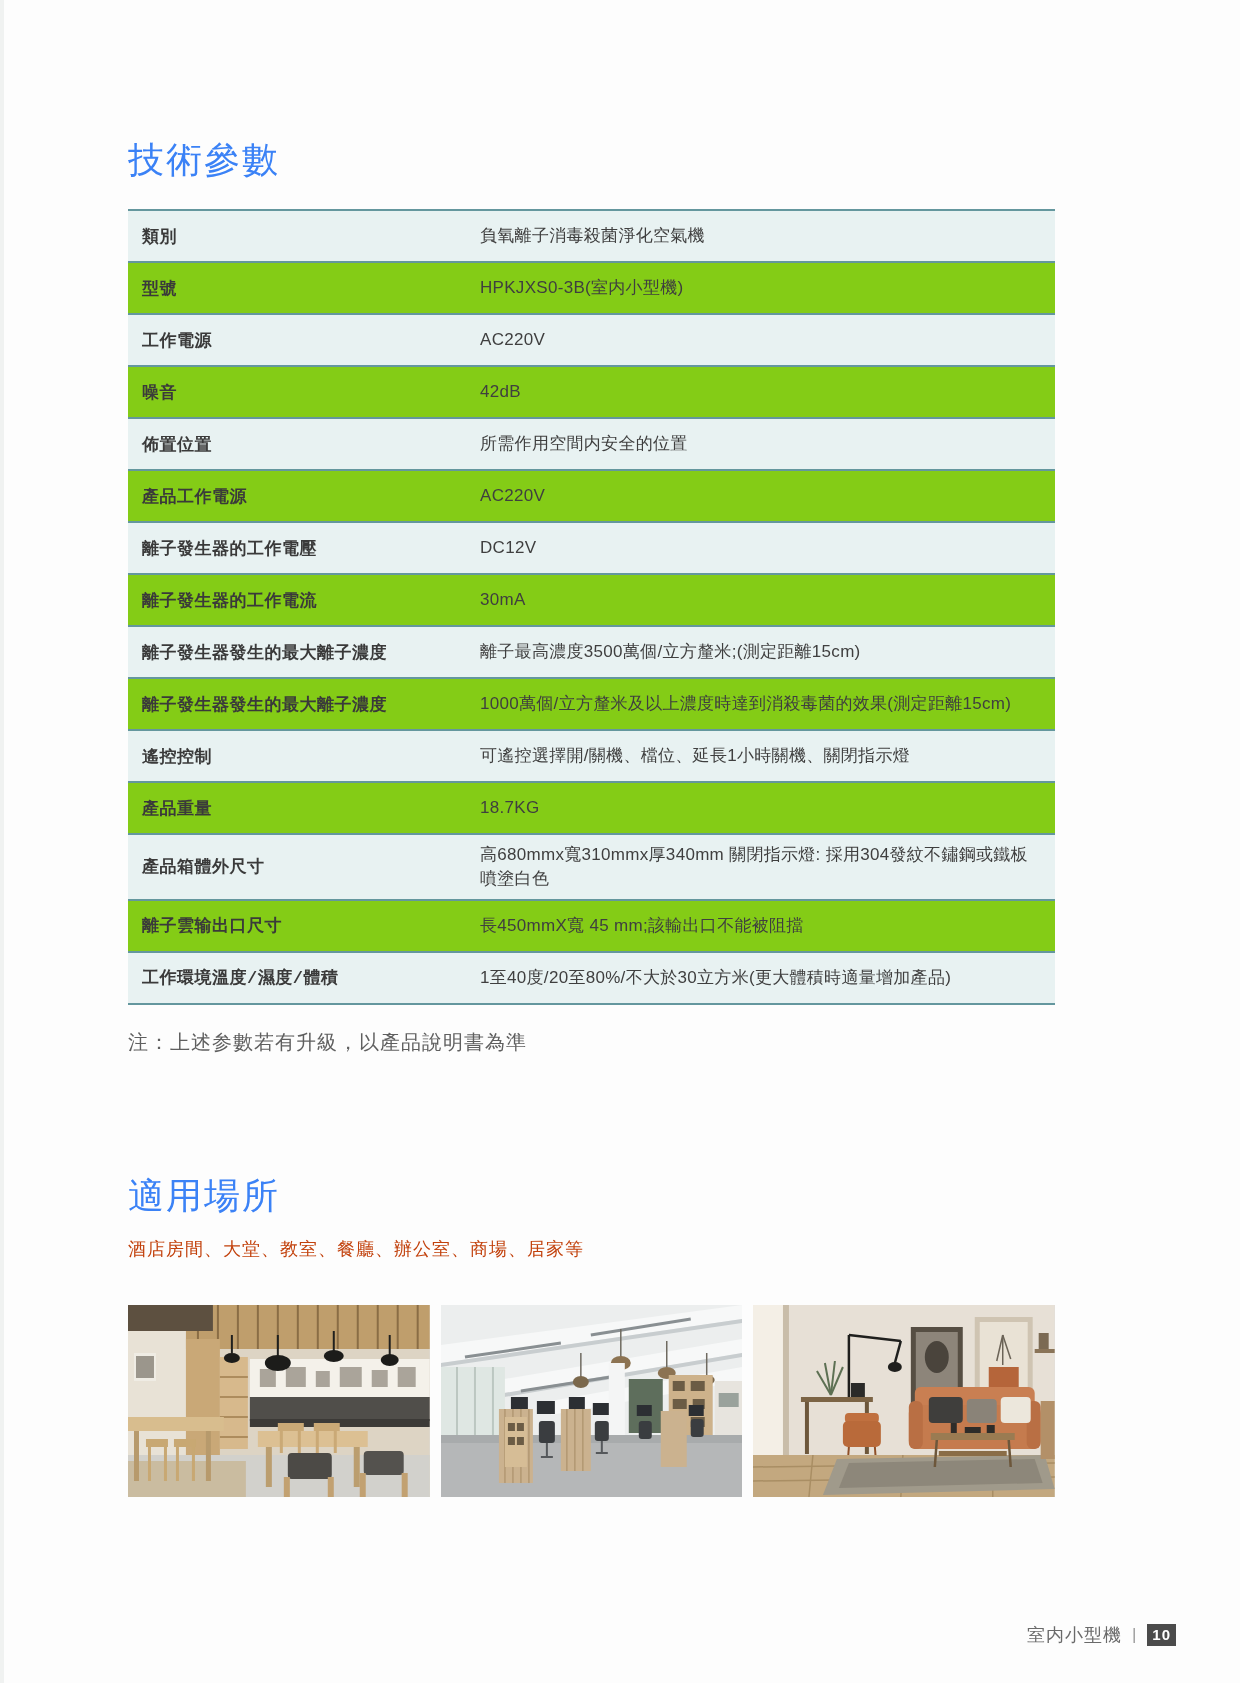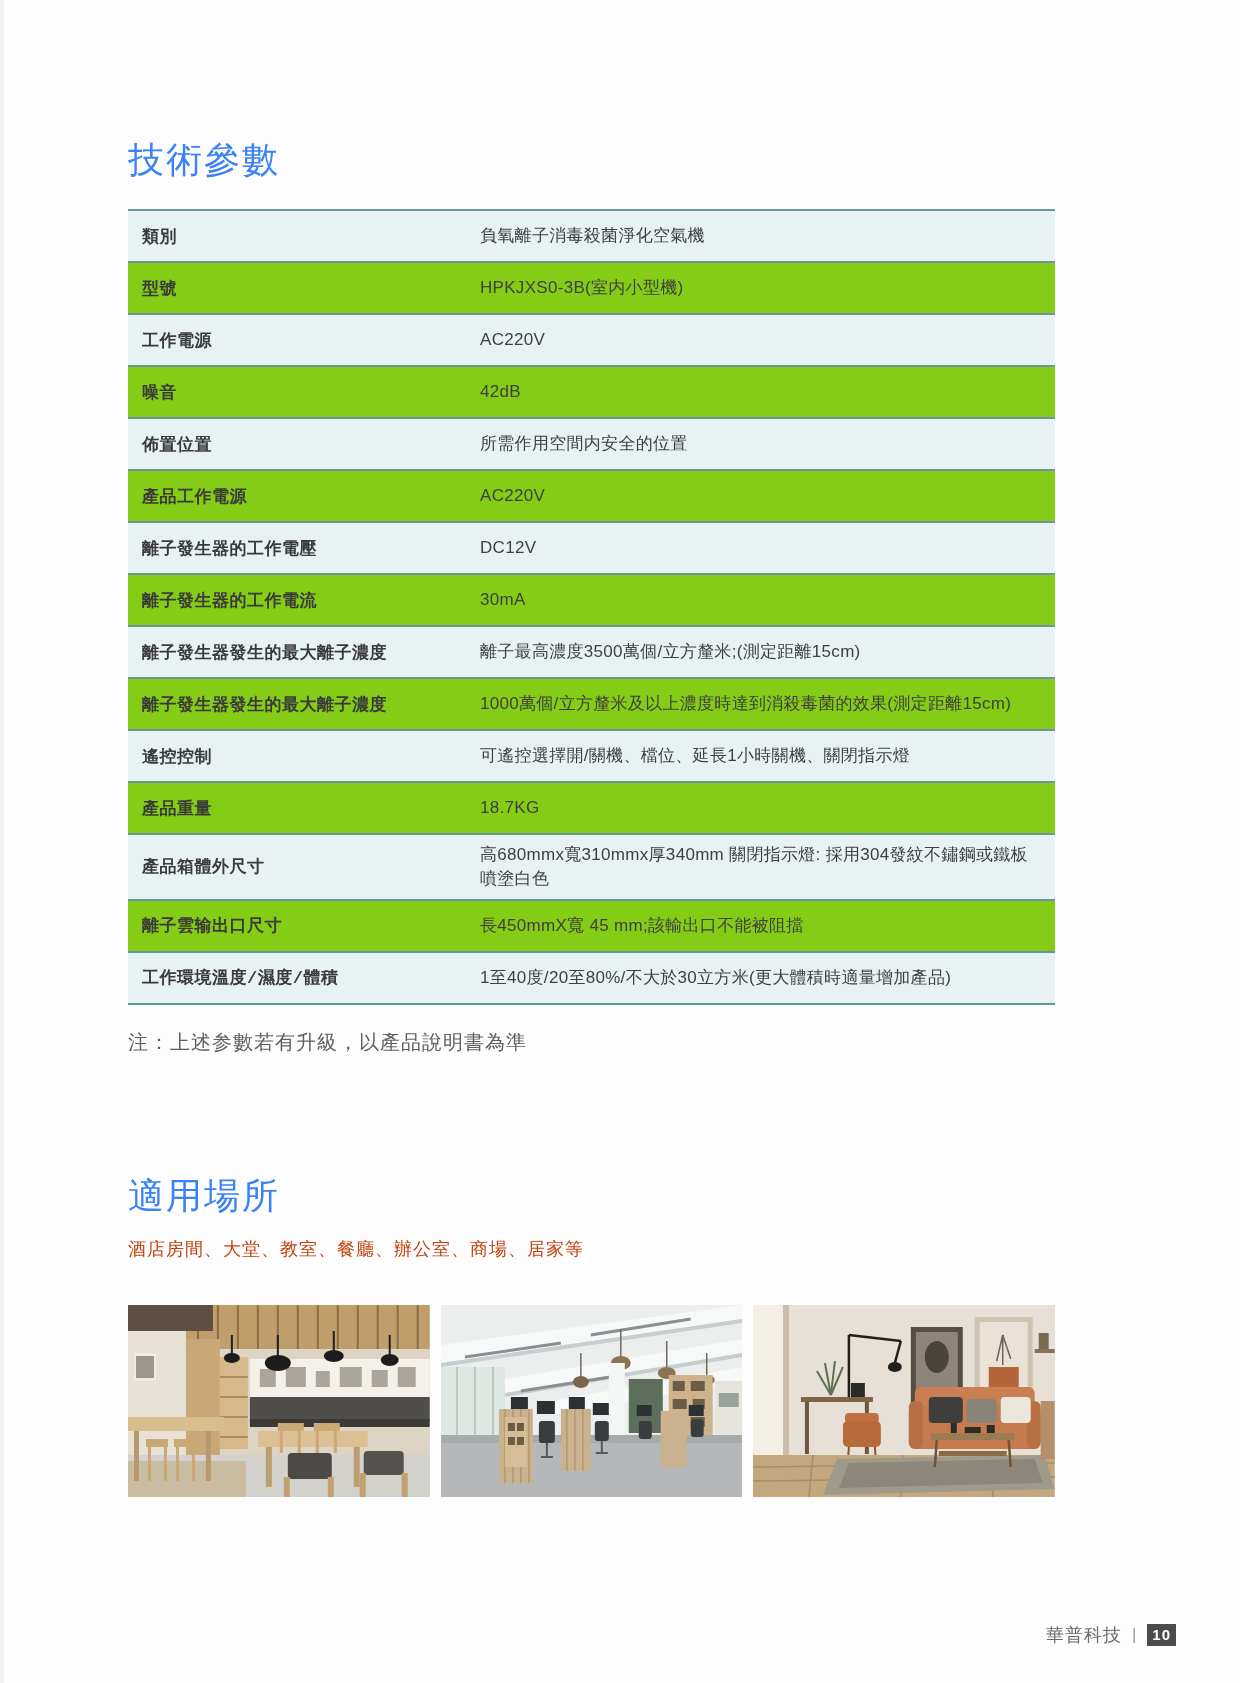--- a/index.html
+++ b/index.html
@@ -470,17 +470,17 @@
           </g>
 
           <rect x="288" y="96" width="14" height="58" fill="#b39068"></rect>
         </svg>
       </div>
 
     </div>
   </div>
 
   <div class="footer">
-    <span>華普科技</span>
+    <span>室内小型機</span>
     <span class="sep">|</span>
     <span class="page-badge">10</span>
   </div>
 </div>
 
 </body></html>

